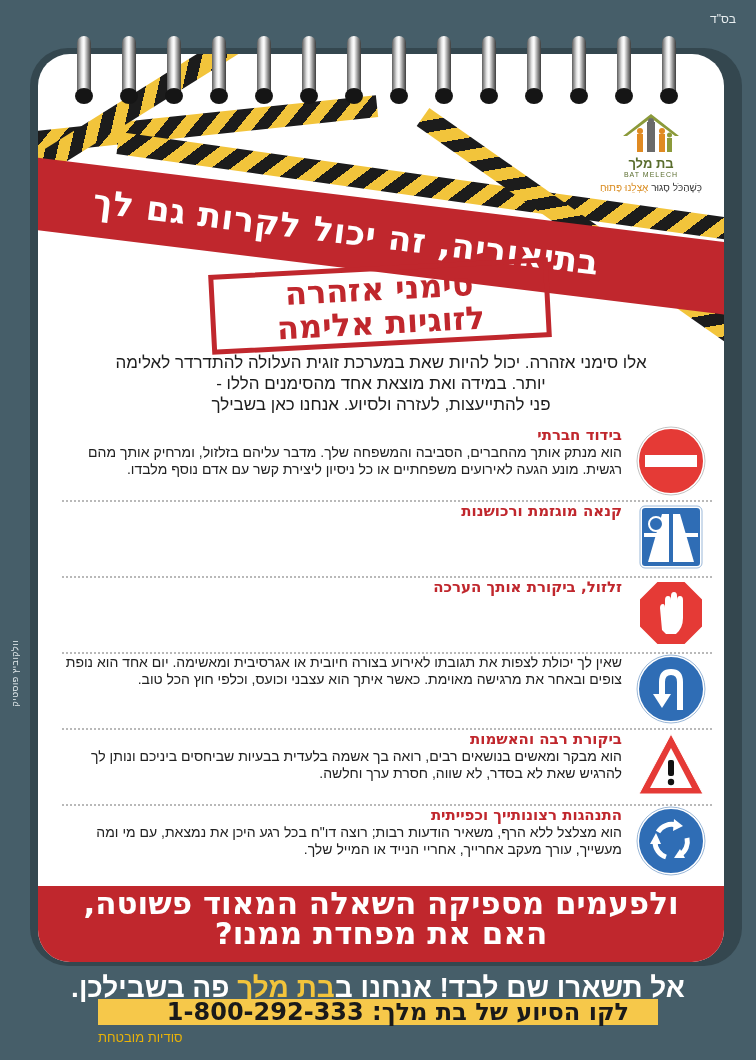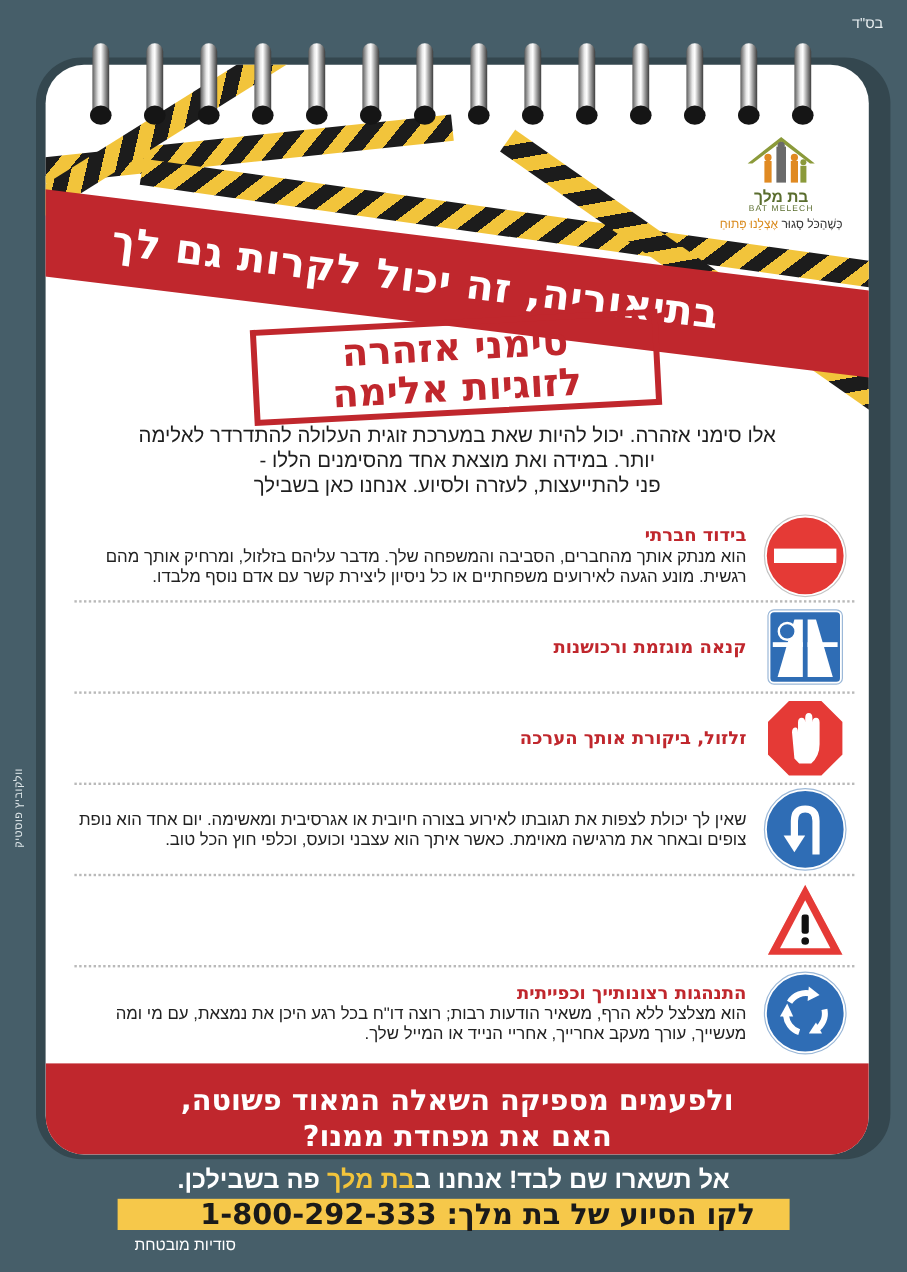--- a/index.html
+++ b/index.html
@@ -72,53 +72,53 @@
   .stamp .l1 { font-size: 32px; }
   .stamp .l2 { font-size: 32px; margin-top: 2px; }
 
   .intro {
     position: absolute; left: 24px; top: 298px; width: 638px; text-align: center;
     font-weight: normal; font-size: 17px; color: #1e1e1e; line-height: 21px;
   }
 
   .items { position: absolute; left: 24px; top: 372px; width: 650px; }
   .item {
-    display: flex; flex-direction: row; align-items: center;
+    display: flex; flex-direction: row; 
     height: 76px; border-bottom: 2px dotted #b9b9b9; padding: 0 6px 0 0;
   }
   .item:last-child { border-bottom: none; }
   .item .icon { width: 70px; height: 70px; flex: 0 0 70px; margin-left: 14px; }
   .item .text { flex: 1; }
   .item .title {
     color: #c0272d; font-weight: 900; font-size: 15px; line-height: 18px;
     font-family: "DejaVu Sans", sans-serif;
   }
   .item .body { color: #222; font-size: 14px; line-height: 17px; }
 
   .bottom-banner {
     position: absolute; left: 0; top: 832px; width: 686px; height: 76px;
     background: #c0272d; color: #fff; text-align: center;
-    font-weight: 900; font-size: 24px; line-height: 30px; padding-top: 16px;
+    font-weight: 900; font-size: 31px; line-height: 30px; padding-top: 2px;
     font-family: "DejaVu Sans", sans-serif;
   }
 
   .footer-line1 {
     position: absolute; left: 0; top: 972px; width: 756px; text-align: center;
-    color: #ffffff; font-weight: bold; font-size: 21px;
+    color: #ffffff; font-weight: bold; font-size: 28px;
   }
   .footer-line1 .hl { color: #f2c43b; }
   .hotline {
     position: absolute; left: 98px; top: 999px; width: 560px; height: 26px;
     background: #f6c84a; color: #1a1a1a; text-align: center;
     font-weight: 900; font-size: 24px; line-height: 26px;
     font-family: "DejaVu Sans", sans-serif;
     padding-left: 40px;
   }
   .confidential {
-    position: absolute; left: 112px; top: 1030px; color: #ffffff; font-size: 13px; text-align: center;
+    position: absolute; left: 98px; top: 1030px; color: #eab308; font-size: 13px; text-align: center;
   }
 </style>
 </head>
 <body>
 
 <div class="bsd">בס"ד</div>
 <div class="side-credit">וולקוביץ פוסטיק</div>
 
 <div class="notebook-shadow"></div>
 
@@ -232,20 +232,24 @@
       </div>
     </div>
 
     <div class="item">
       <svg class="icon" viewBox="0 0 70 70">
         <polygon points="35,4 67,64 3,64" fill="#e53a36" stroke="#fff" stroke-width="1"></polygon>
         <polygon points="35,18 56,58 14,58" fill="#fff"></polygon>
         <rect x="32" y="30" width="6" height="16" rx="2" fill="#111"></rect>
         <circle cx="35" cy="52" r="3.2" fill="#111"></circle>
       </svg>
+      <div class="text">
+        <div class="title">ביקורת רבה והאשמות</div>
+        <div class="body">הוא מבקר ומאשים בנושאים רבים, רואה בך אשמה בלעדית בבעיות שביחסים ביניכם ונותן לך להרגיש שאת לא בסדר, לא שווה, חסרת ערך וחלשה.</div>
+      </div>
     </div>
 
     <div class="item">
       <svg class="icon" viewBox="0 0 70 70">
         <circle cx="35" cy="35" r="33" fill="#2f6db5" stroke="#fff" stroke-width="2"></circle>
         <circle cx="35" cy="35" r="34" fill="none" stroke="#9bb8d8" stroke-width="1"></circle>
         <path d="M22 26 A16 16 0 0 1 40 19" fill="none" stroke="#fff" stroke-width="5"></path>
         <polygon points="38,13 47,20 37,25" fill="#fff"></polygon>
         <path d="M51 32 A16 16 0 0 1 44 49" fill="none" stroke="#fff" stroke-width="5"></path>
         <polygon points="49,52 38,52 44,43" fill="#fff"></polygon>

